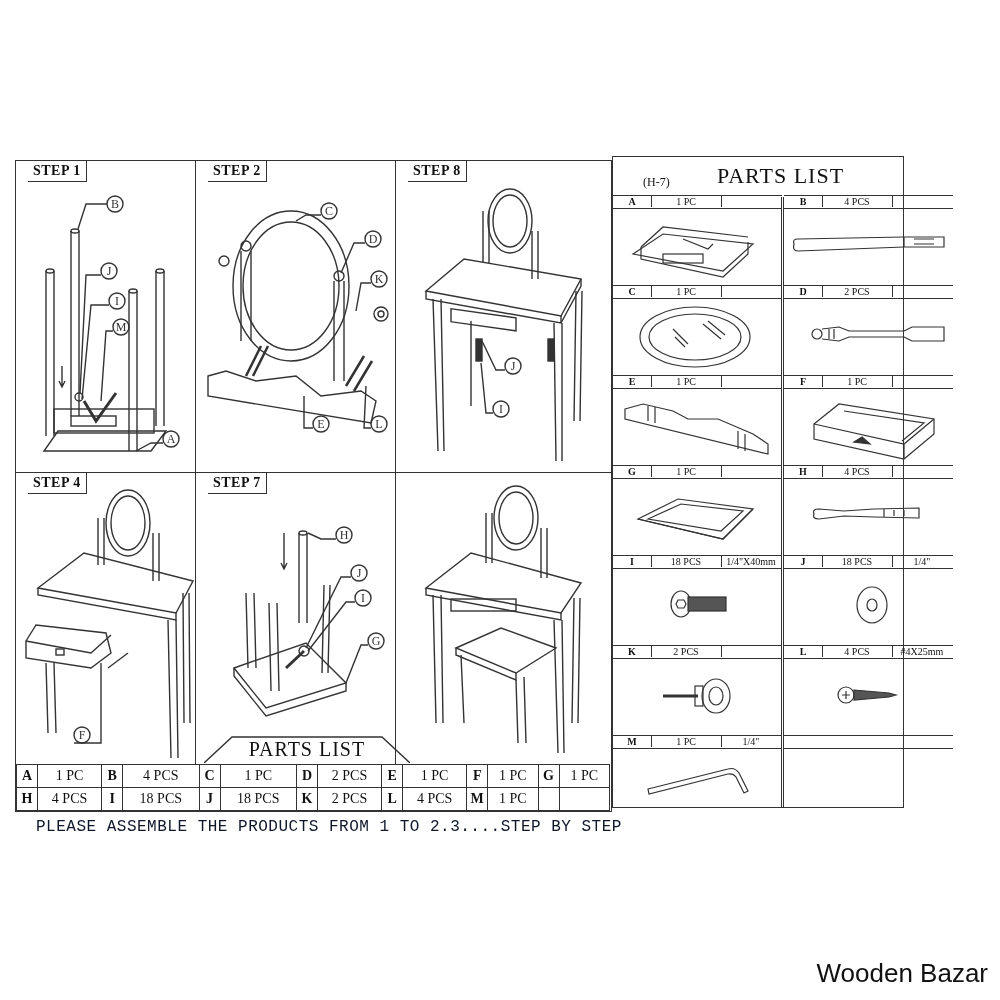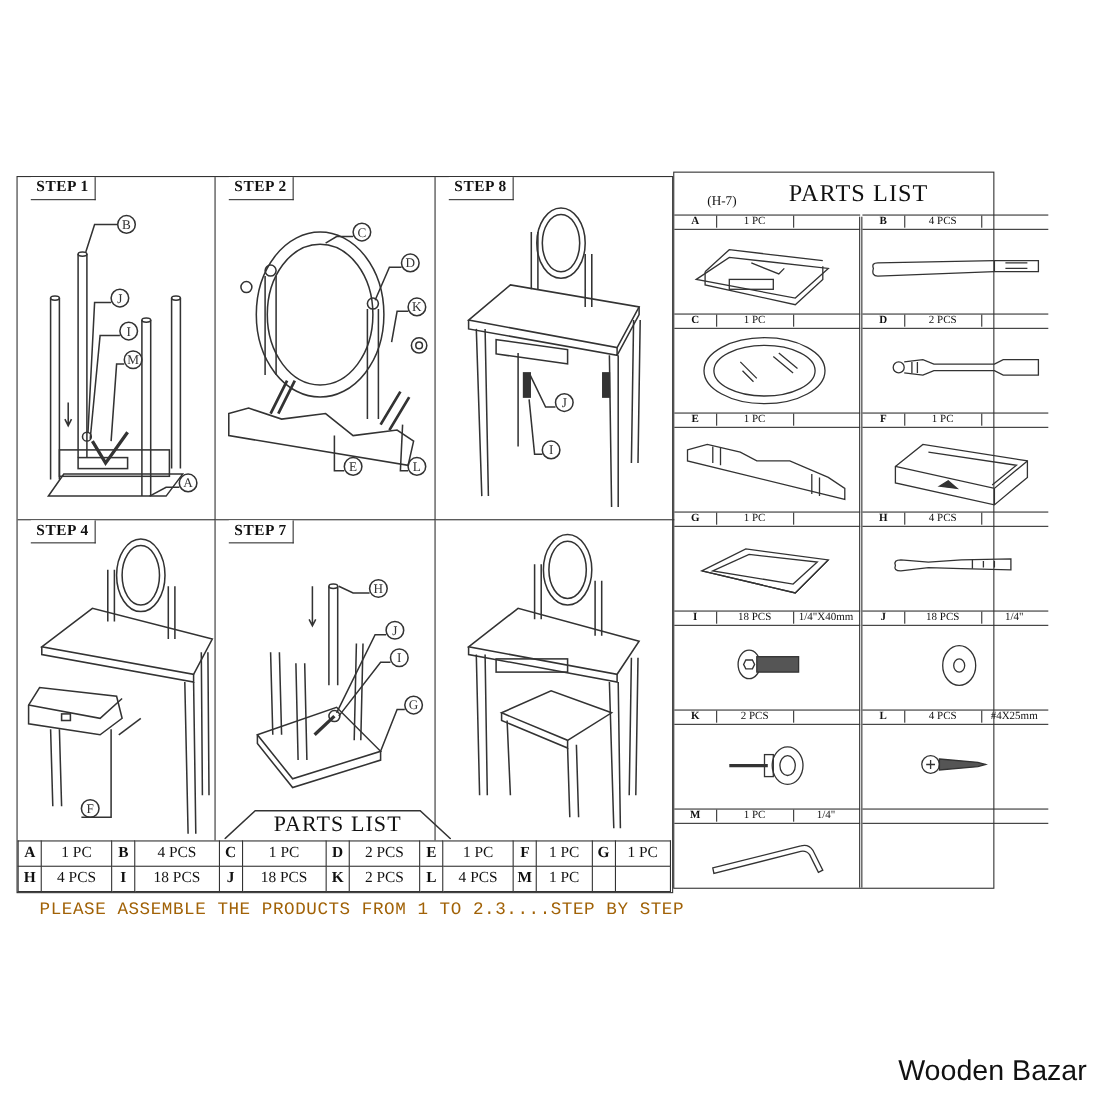--- a/index.html
+++ b/index.html
@@ -9,21 +9,21 @@
   #left-sheet{left:15px;top:160px;width:597px;height:652px;border:1.5px solid #333;box-sizing:border-box;}
   .step{position:absolute;border-right:1.5px solid #333;border-bottom:1.5px solid #333;box-sizing:border-box;}
   .step-label{position:absolute;left:12px;top:0;border-right:1.5px solid #333;border-bottom:1.5px solid #333;padding:2px 5px;font-size:14px;font-weight:bold;background:#fff;letter-spacing:0.5px;font-family:"Liberation Serif",serif;}
   .step svg{position:absolute;left:0;top:0;}
   .tag{font-family:"Liberation Serif",serif;font-size:12px;}
   #parts-banner{position:absolute;left:188px;top:572px;width:206px;height:30px;}
   #parts-banner span{position:absolute;left:0;right:0;top:5px;text-align:center;font-size:20px;letter-spacing:1px;}
   table.bottom{position:absolute;left:0;top:603px;width:594px;border-collapse:collapse;font-size:14px;font-family:"Liberation Serif",serif;}
   table.bottom td{border:1.5px solid #333;height:22px;text-align:center;padding:0;}
   table.bottom td.ltr{width:20px;font-weight:bold;}
-  #instruction{left:36px;top:818px;font-size:16px;letter-spacing:0.5px;font-family:"Liberation Mono","DejaVu Sans Mono",monospace;color:#a16207;}
+  #instruction{left:36px;top:818px;font-size:16px;letter-spacing:0.5px;font-family:"Liberation Mono","DejaVu Sans Mono",monospace;color:#0f172a;}
   
   #right-sheet{left:612px;top:156px;width:292px;height:652px;border:1.5px solid #333;box-sizing:border-box;}
   #rs-title{position:absolute;left:104px;top:6px;font-size:22px;letter-spacing:1px;}
   #rs-code{position:absolute;left:30px;top:18px;font-size:12px;}
   .pc{position:absolute;width:169px;box-sizing:border-box;}
   .pc .hdr{position:absolute;left:0;right:0;top:0;height:12px;border-top:1.5px solid #333;border-bottom:1.5px solid #333;font-size:10px;line-height:11px;}
   .pc .hdr span{position:absolute;top:0;text-align:center;}
   .pc .hdr .c1{left:0;width:38px;border-right:1px solid #333;font-weight:bold;}
   .pc .hdr .c2{left:38px;width:70px;border-right:1px solid #333;}
   .pc .hdr .c3{left:108px;width:60px;}

